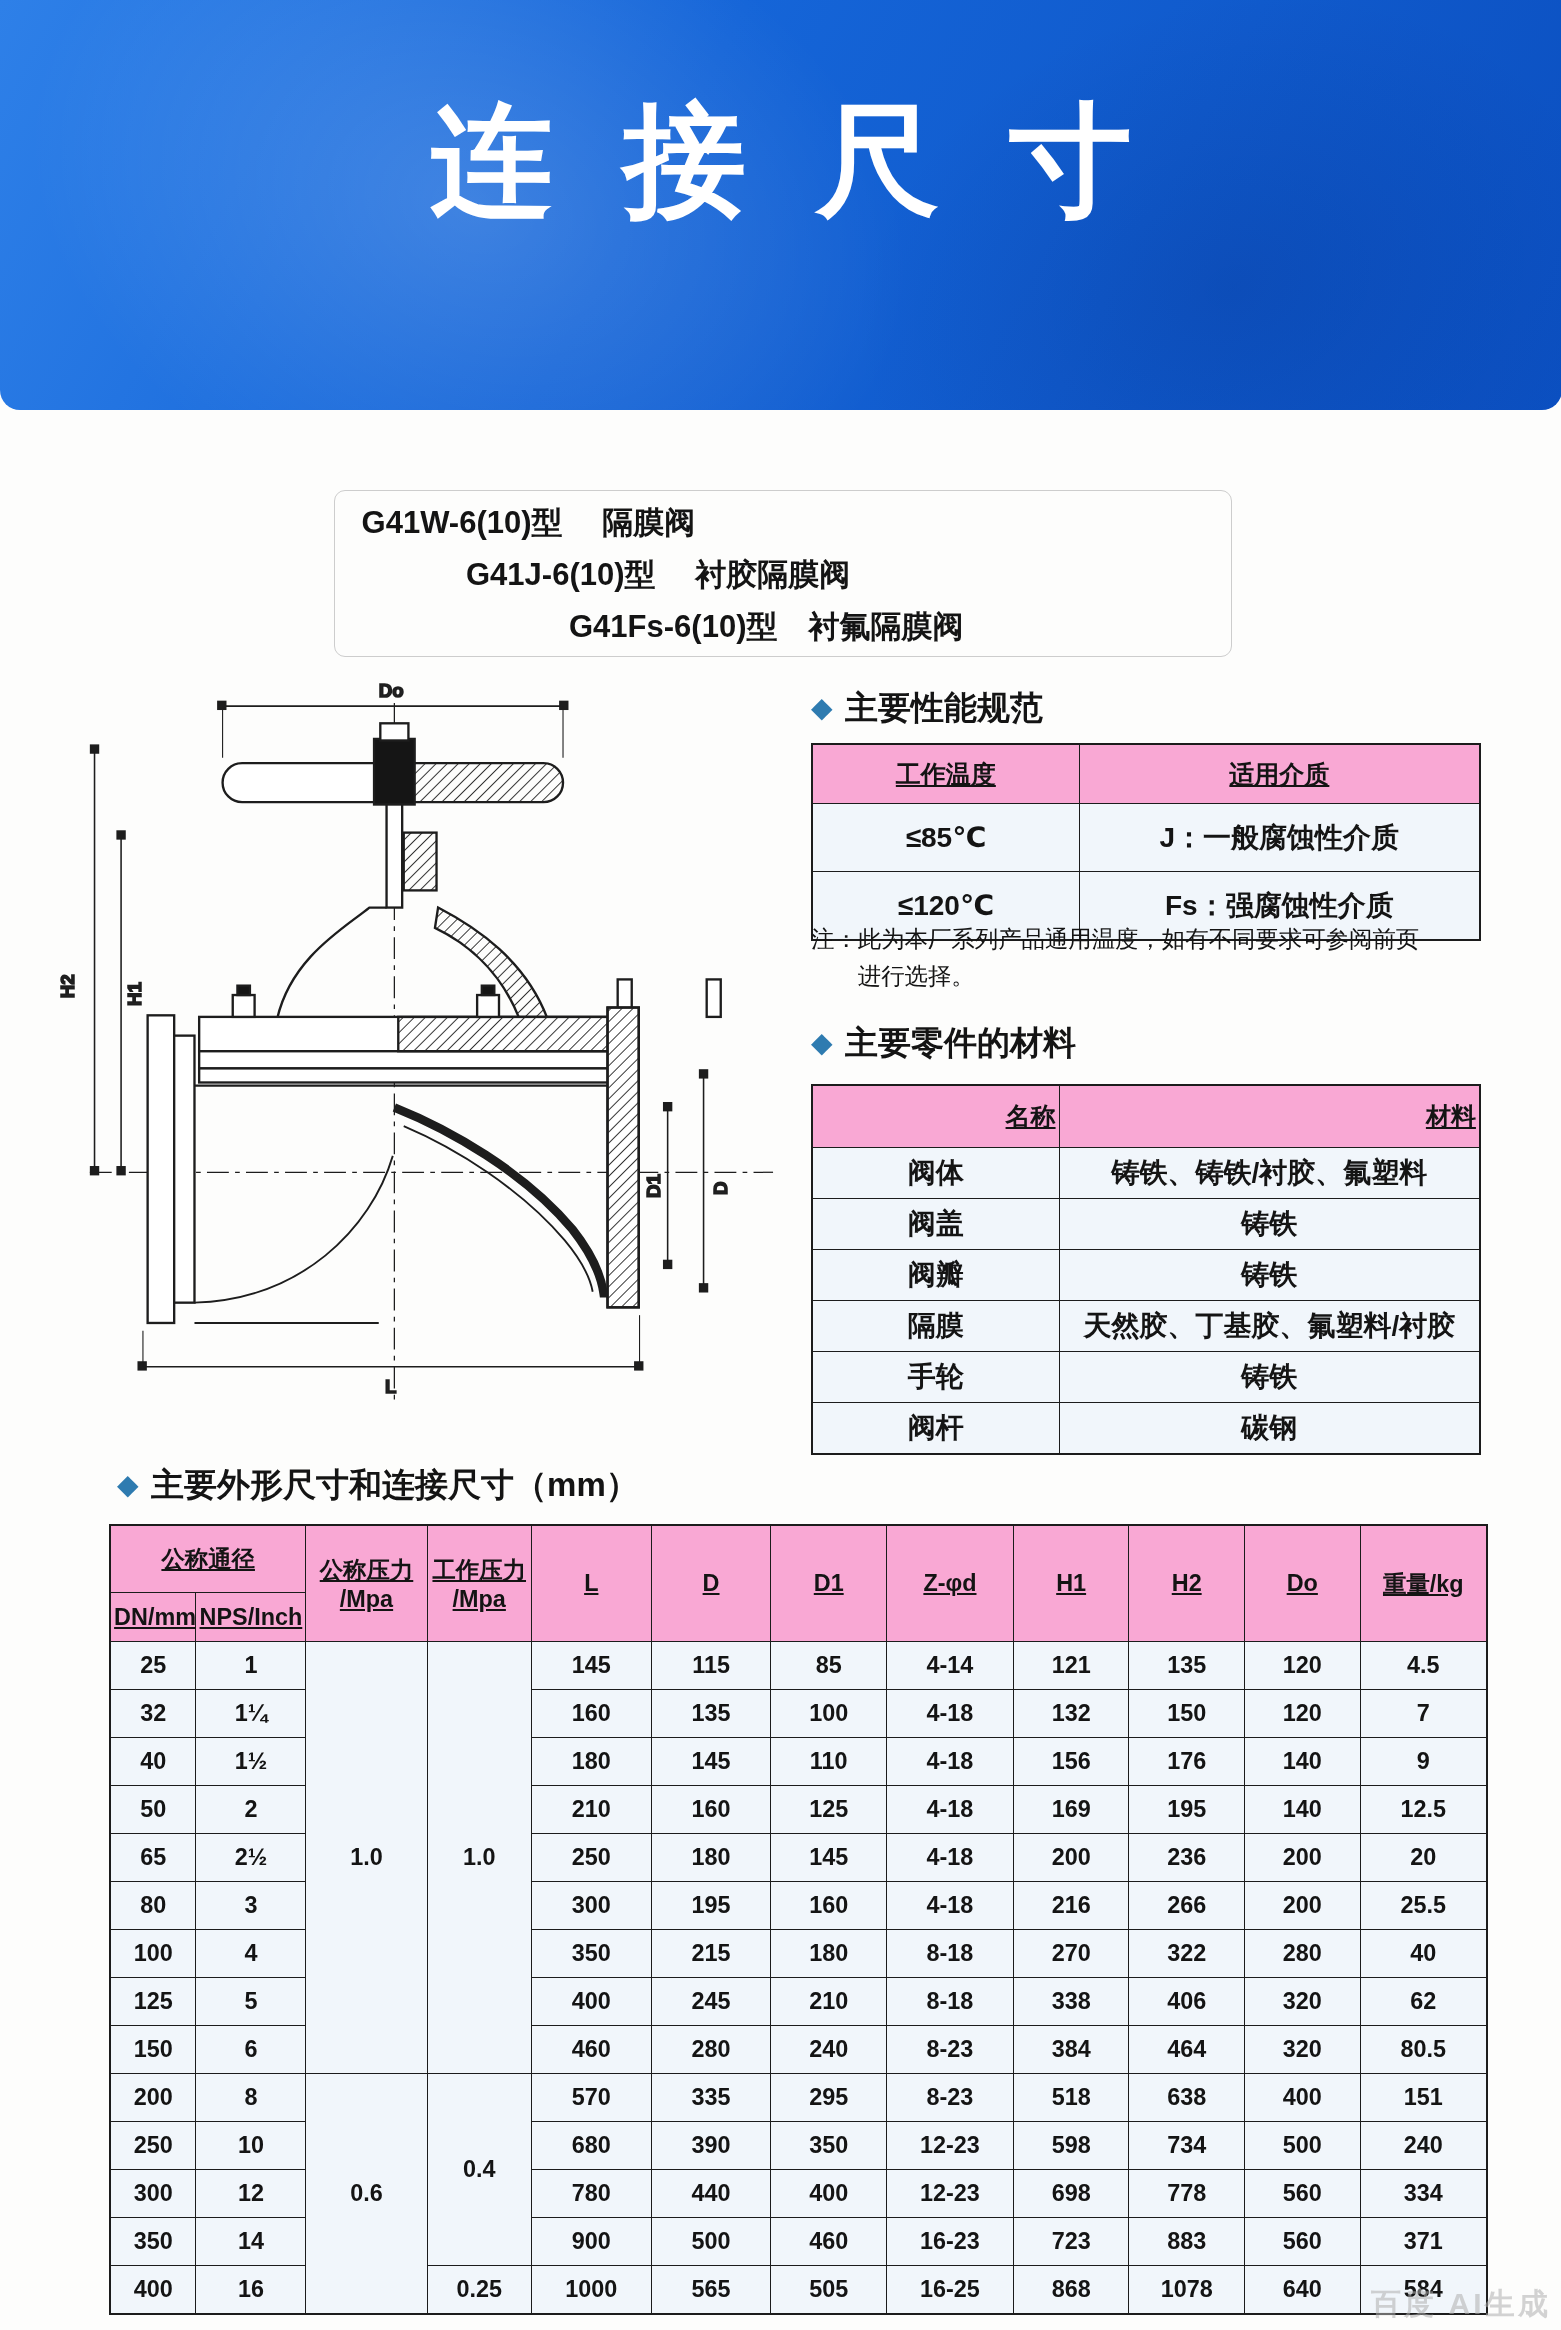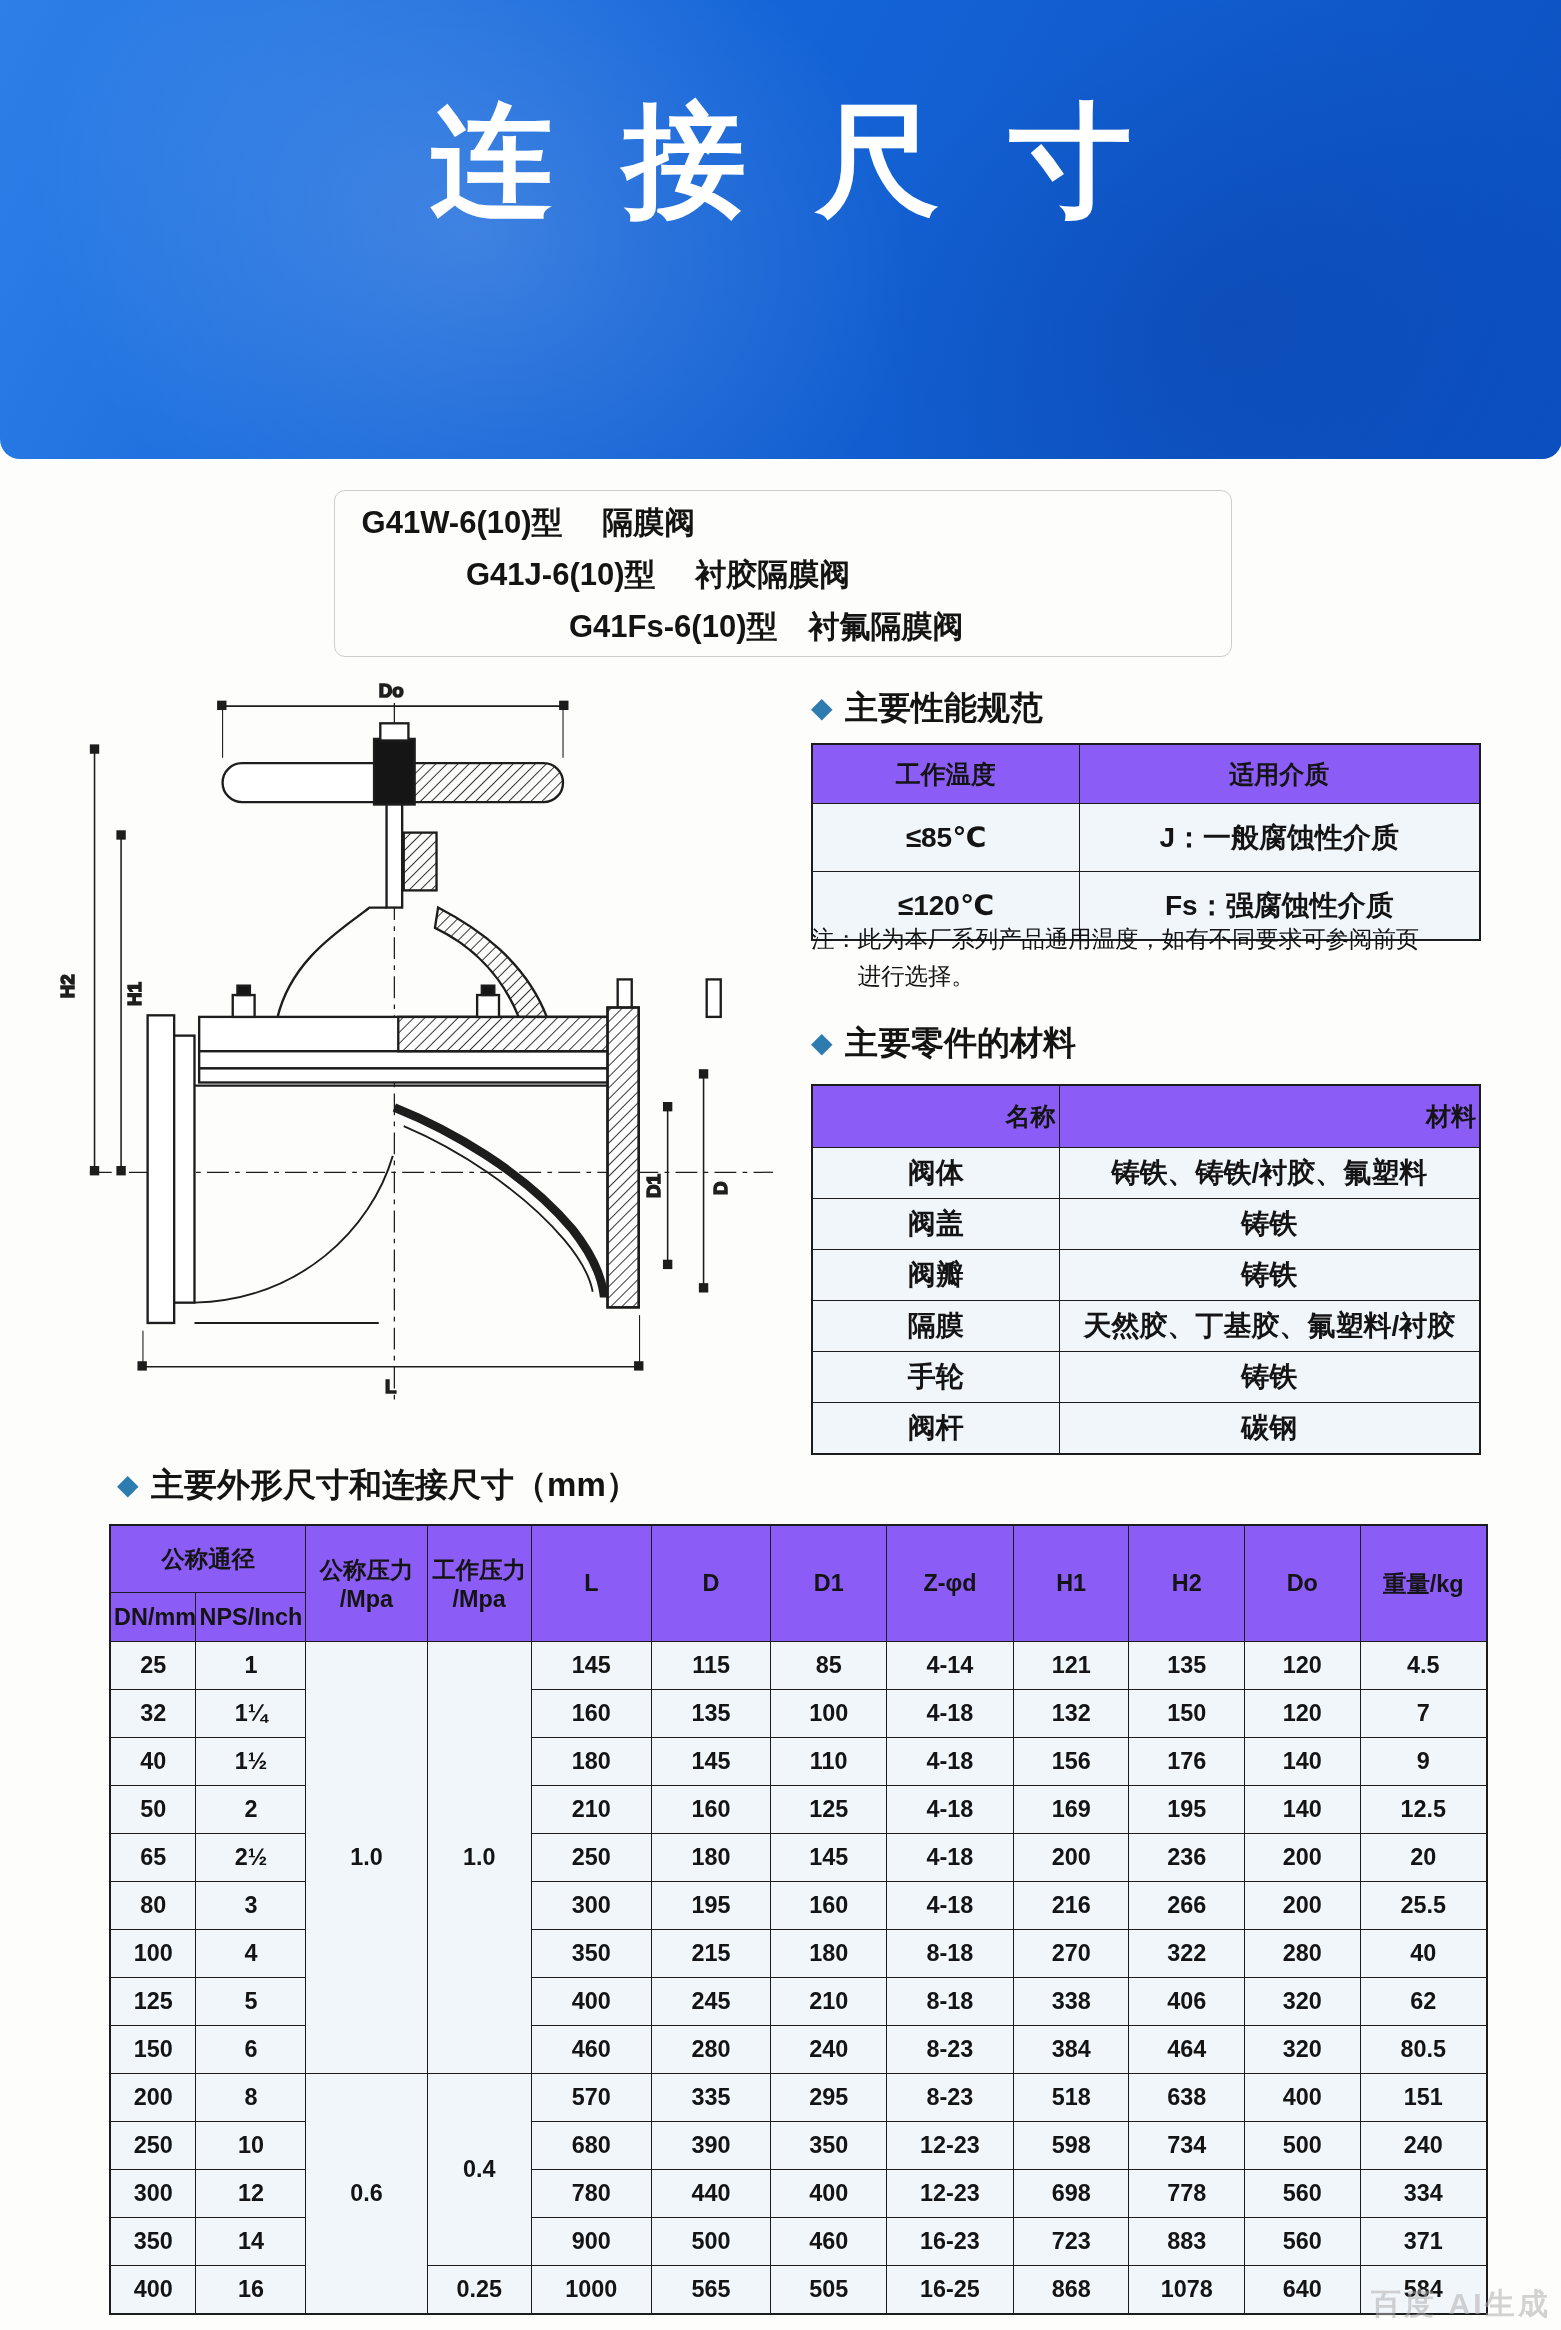--- a/index.html
+++ b/index.html
@@ -1,20 +1,20 @@
 <!DOCTYPE html>
 <html style="font-size:12.5px"><head>
 <meta charset="utf-8">
 <style>
   html,body{margin:0;padding:0;background:#ffffff;}
   #page{position:relative;width:1562px;height:2330px;background:#fdfdfc;overflow:hidden;
         font-family:"Liberation Sans","DejaVu Sans",sans-serif;color:#141414;}
 
   
-  #banner{position:absolute;left:0;top:0;width:1562px;height:459px;
+  #banner{position:absolute;left:0;top:0;width:1562px;height:410px;
           background:linear-gradient(118deg,#2e80e8 0%,#1565d8 42%,#0b4fc0 100%);
           border-radius:0 0 20px 20px;overflow:hidden;}
   #banner::before{content:"";position:absolute;left:-10%;top:-60%;width:80%;height:220%;
           background:radial-gradient(closest-side,rgba(255,255,255,.16),rgba(255,255,255,0) 72%);
           transform:rotate(18deg);}
   #banner::after{content:"";position:absolute;right:-14%;top:-30%;width:70%;height:200%;
           background:radial-gradient(closest-side,rgba(0,30,110,.18),rgba(0,30,110,0) 70%);
           transform:rotate(-14deg);}
   #banner h1{position:relative;z-index:2;margin:0;text-align:center;padding-top:84px;padding-left:70px;
           font-size:123px;line-height:1.25;font-weight:bold;color:#ffffff;letter-spacing:70px;}
@@ -28,21 +28,21 @@
   #models .m3{padding-left:234px;}
 
   
   .sec-head{position:absolute;font-size:33px;font-weight:bold;white-space:nowrap;}
   .sec-head .bullet{color:#2e7bb0;font-size:28px;margin-right:12.5px;vertical-align:2.3px;}
 
   
   table.data{border-collapse:collapse;table-layout:fixed;border:2.3px solid #1c1c1c;}
   table.data th,table.data td{border:1.6px solid #1c1c1c;text-align:center;vertical-align:middle;
           font-weight:bold;white-space:pre-line;padding:0 3.1px;}
-  table.data th{background:#8b5cf6;}
+  table.data th{background:#f9a8d4;text-decoration:underline;}
   table.data td{background:#f1f6fb;}
 
   #perf-table{position:absolute;left:811px;top:743px;width:670px;}
   #perf-table th{height:58px;font-size:25px;}
   #perf-table td{height:67px;font-size:28px;}
 
   #perf-note{position:absolute;left:811px;top:921px;width:687px;
           font-size:23.4px;font-weight:normal;line-height:37px;white-space:pre-line;}
 
   #mat-table{position:absolute;left:811px;top:1084px;width:670px;}

